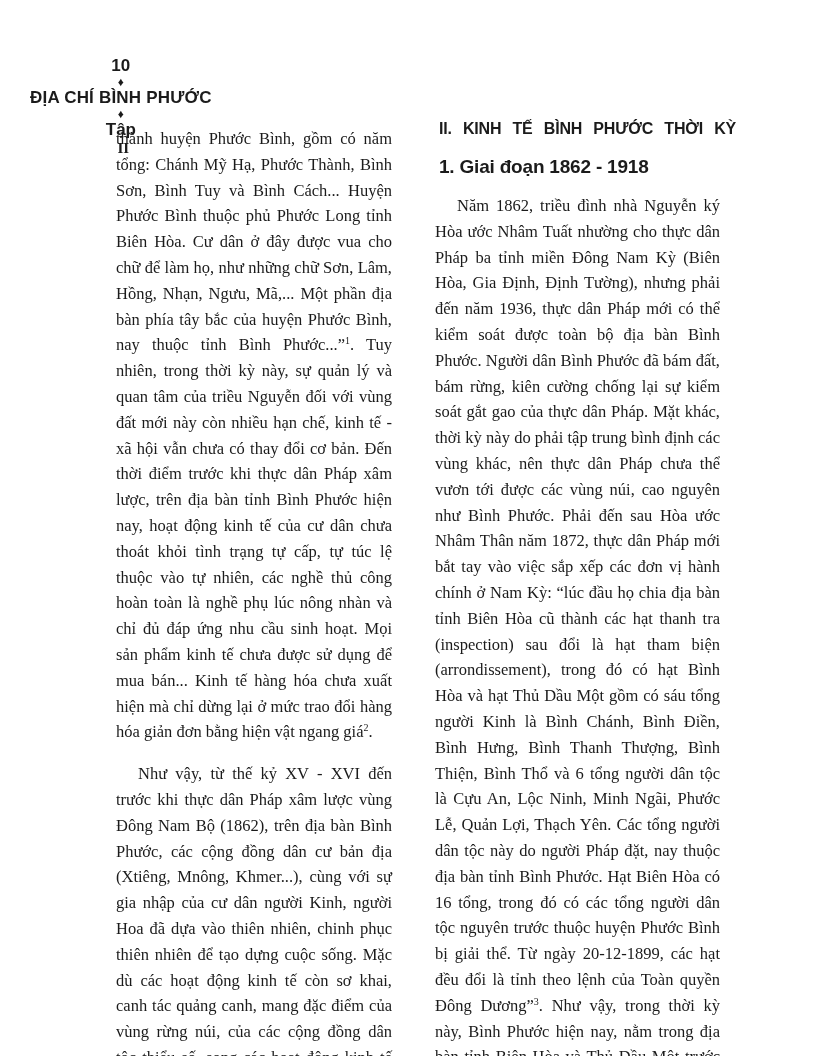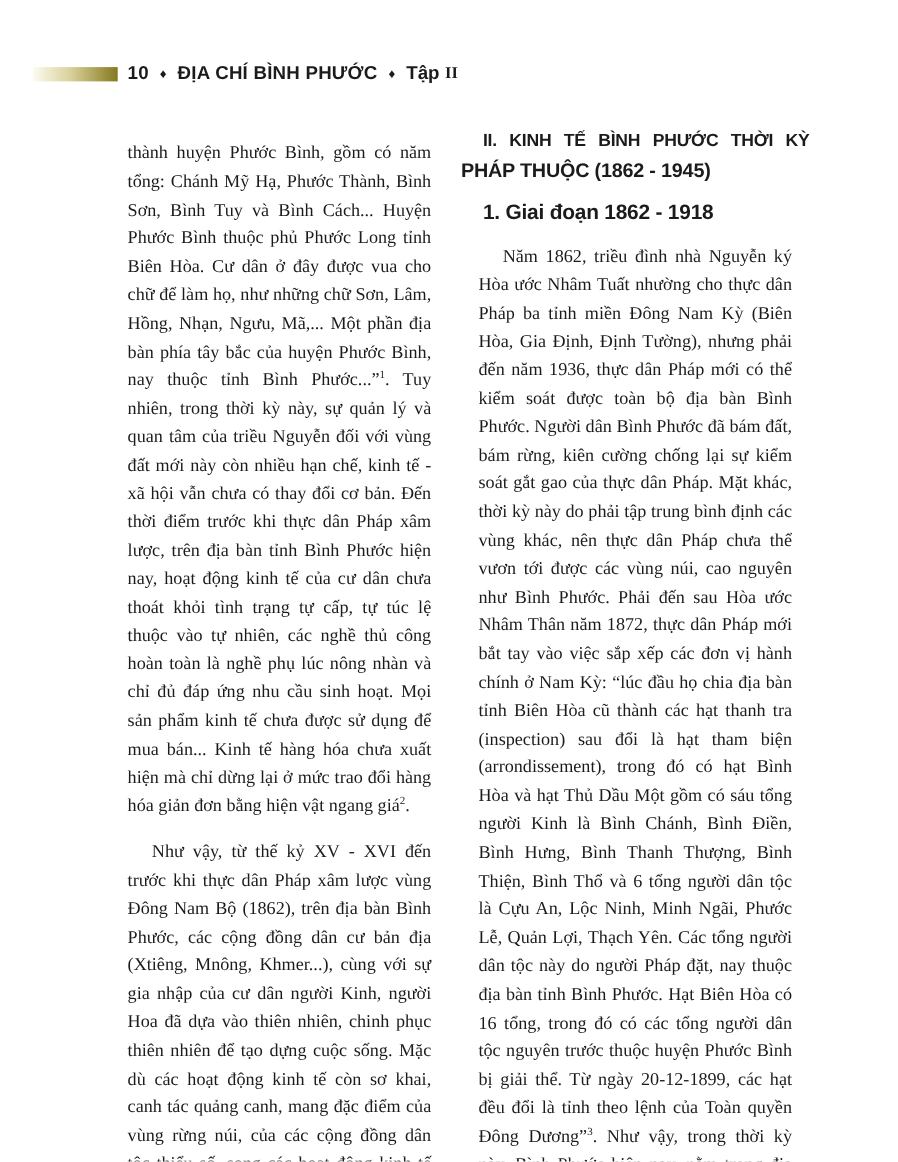--- a/index.html
+++ b/index.html
@@ -8,21 +8,21 @@
     background: #ffffff;
     position: relative;
     overflow: hidden;
     color: #1b1b1b;
     font-family: "Liberation Serif", serif;
   }
 
   
   .runhead {
     position: absolute; top: 56px; left: 30px;
-    display: flex; align-items: center; height: 22px;
+    display: flex; align-items: center; height: 22px; flex-direction: column;
   }
   .runhead-bar {
     width: 77px; height: 13px; margin-right: 9px;
     background: linear-gradient(to right, #fcfbf1 0%, #d9d099 45%, #85781f 100%);
   }
   .runhead-pagenum {
     font-family: "Liberation Sans", sans-serif;
     font-weight: bold; font-size: 17px; letter-spacing: .2px;
   }
   .runhead-diamond { font-size: 12px; margin: 0 10px; line-height: 1; }
@@ -103,21 +103,20 @@
 
 <main class="content">
 
   <section class="col-left">
     <p class="body-p"><span>thành huyện Phước Bình, gồm có năm tổng: Chánh Mỹ Hạ, Phước Thành, Bình Sơn, Bình Tuy và Bình Cách... Huyện Phước Bình thuộc phủ Phước Long tỉnh Biên Hòa. Cư dân ở đây được vua cho chữ để làm họ, như những chữ Sơn, Lâm, Hồng, Nhạn, Ngưu, Mã,... Một phần địa bàn phía tây bắc của huyện Phước Bình, nay thuộc tỉnh Bình Phước...”</span><sup class="note-ref">1</sup><span>. Tuy nhiên, trong thời kỳ này, sự quản lý và quan tâm của triều Nguyễn đối với vùng đất mới này còn nhiều hạn chế, kinh tế - xã hội vẫn chưa có thay đổi cơ bản. Đến thời điểm trước khi thực dân Pháp xâm lược, trên địa bàn tỉnh Bình Phước hiện nay, hoạt động kinh tế của cư dân chưa thoát khỏi tình trạng tự cấp, tự túc lệ thuộc vào tự nhiên, các nghề thủ công hoàn toàn là nghề phụ lúc nông nhàn và chỉ đủ đáp ứng nhu cầu sinh hoạt. Mọi sản phẩm kinh tế chưa được sử dụng để mua bán... Kinh tế hàng hóa chưa xuất hiện mà chỉ dừng lại ở mức trao đổi hàng hóa giản đơn bằng hiện vật ngang giá</span><sup class="note-ref">2</sup><span>.</span></p>
     <p class="body-p indent">Như vậy, từ thế kỷ XV - XVI đến trước khi thực dân Pháp xâm lược vùng Đông Nam Bộ (1862), trên địa bàn Bình Phước, các cộng đồng dân cư bản địa (Xtiêng, Mnông, Khmer...), cùng với sự gia nhập của cư dân người Kinh, người Hoa đã dựa vào thiên nhiên, chinh phục thiên nhiên để tạo dựng cuộc sống. Mặc dù các hoạt động kinh tế còn sơ khai, canh tác quảng canh, mang đặc điểm của vùng rừng núi, của các cộng đồng dân tộc thiểu số, song các hoạt động kinh tế này đã duy trì cuộc sống của các cư dân Bình Phước, tích lũy kinh nghiệm lao động sản xuất, nuôi dưỡng và phát triển các giá trị văn hóa truyền thống, hình thành nên những nền móng căn bản cho công cuộc khai phá và phát triển của Bình Phước các thời kỳ sau.</p>
   </section>
 
   <section class="col-right">
     <div class="sec-head-line1">II. KINH TẾ BÌNH PHƯỚC THỜI KỲ</div>
-    <div class="sec-head-line2">PHÁP THUỘC (1862 - 1945)</div>
     <div class="sub-head">1. Giai đoạn 1862 - 1918</div>
 
     <p class="body-p indent"><span>Năm 1862, triều đình nhà Nguyễn ký Hòa ước Nhâm Tuất nhường cho thực dân Pháp ba tỉnh miền Đông Nam Kỳ (Biên Hòa, Gia Định, Định Tường), nhưng phải đến năm 1936, thực dân Pháp mới có thể kiểm soát được toàn bộ địa bàn Bình Phước. Người dân Bình Phước đã bám đất, bám rừng, kiên cường chống lại sự kiểm soát gắt gao của thực dân Pháp. Mặt khác, thời kỳ này do phải tập trung bình định các vùng khác, nên thực dân Pháp chưa thể vươn tới được các vùng núi, cao nguyên như Bình Phước. Phải đến sau Hòa ước Nhâm Thân năm 1872, thực dân Pháp mới bắt tay vào việc sắp xếp các đơn vị hành chính ở Nam Kỳ: “lúc đầu họ chia địa bàn tỉnh Biên Hòa cũ thành các hạt thanh tra (inspection) sau đổi là hạt tham biện (arrondissement), trong đó có hạt Bình Hòa và hạt Thủ Dầu Một gồm có sáu tổng người Kinh là Bình Chánh, Bình Điền, Bình Hưng, Bình Thanh Thượng, Bình Thiện, Bình Thổ và 6 tổng người dân tộc là Cựu An, Lộc Ninh, Minh Ngãi, Phước Lễ, Quản Lợi, Thạch Yên. Các tổng người dân tộc này do người Pháp đặt, nay thuộc địa bàn tỉnh Bình Phước. Hạt Biên Hòa có 16 tổng, trong đó có các tổng người dân tộc nguyên trước thuộc huyện Phước Bình bị giải thể. Từ ngày 20-12-1899, các hạt đều đổi là tỉnh theo lệnh của Toàn quyền Đông Dương”</span><sup class="note-ref">3</sup><span>. Như vậy, trong thời kỳ này, Bình Phước hiện nay, nằm trong địa bàn tỉnh Biên Hòa và Thủ Dầu Một trước đây.</span></p>
 
     <div class="fn-divider"></div>
 
     <p class="footnote"><span>1, 2. Nguyễn Đình Tư: “Quá trình diên cách tỉnh Bình Phước”, Tạp chí </span></p>
 
   </section>
 

